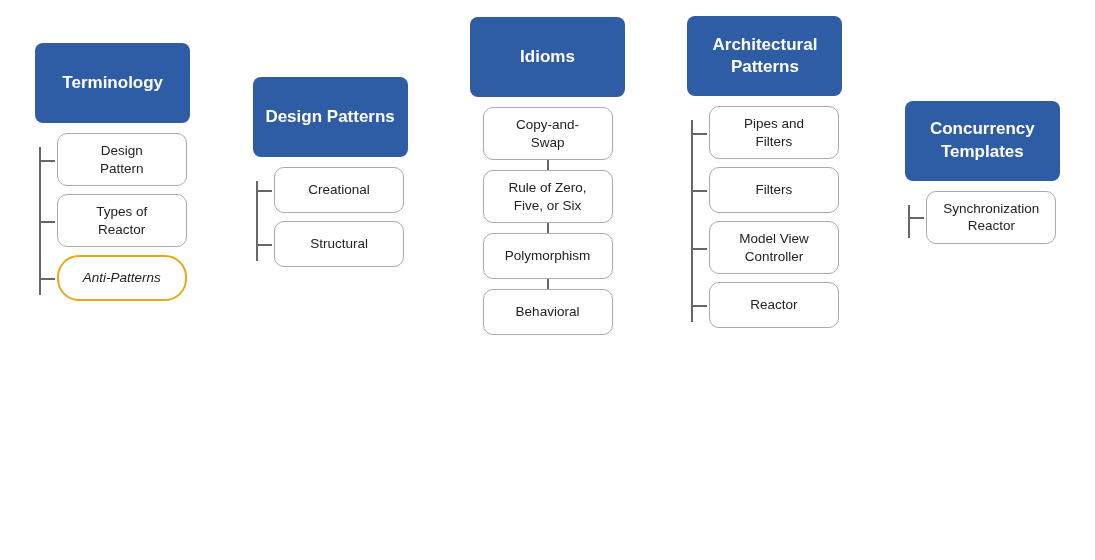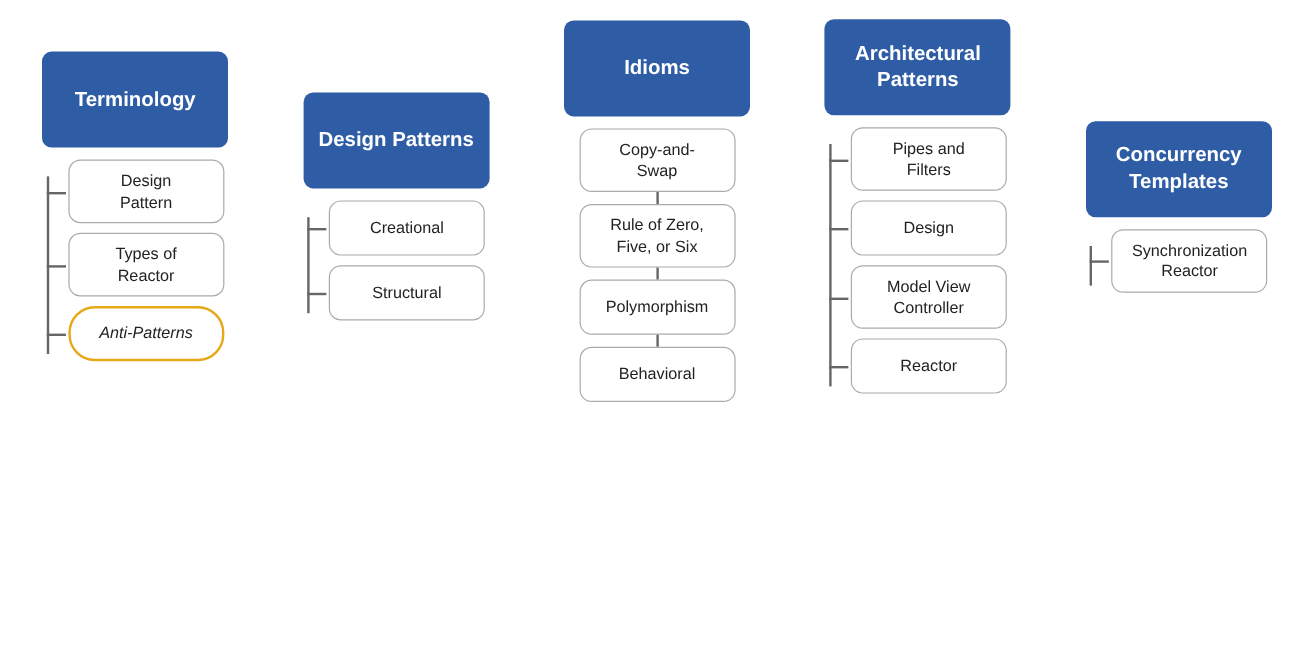--- a/index.html
+++ b/index.html
@@ -166,21 +166,21 @@
         <div class="child-box">Behavioral</div>
       </div>
     </div>
     <div class="column">
       <div class="header-box">Architectural Patterns</div>
       <div class="left-tree">
         <div class="tree-item">
           <div class="child-box">Pipes and Filters</div>
         </div>
         <div class="tree-item">
-          <div class="child-box">Design</div>
+          <div class="child-box">Filters</div>
         </div>
         <div class="tree-item">
           <div class="child-box">Model View Controller</div>
         </div>
         <div class="tree-item">
           <div class="child-box">Reactor</div>
         </div>
       </div>
     </div>
     <div class="column">

